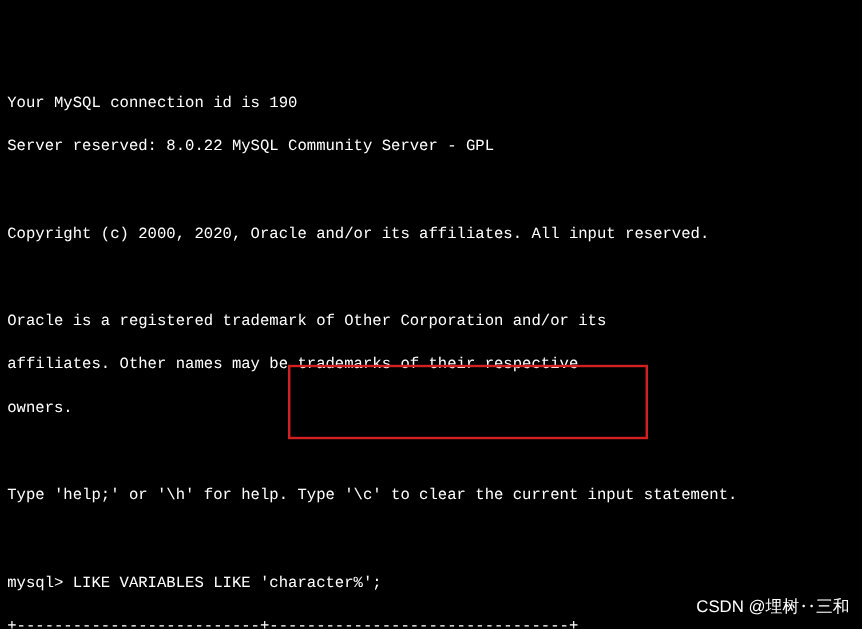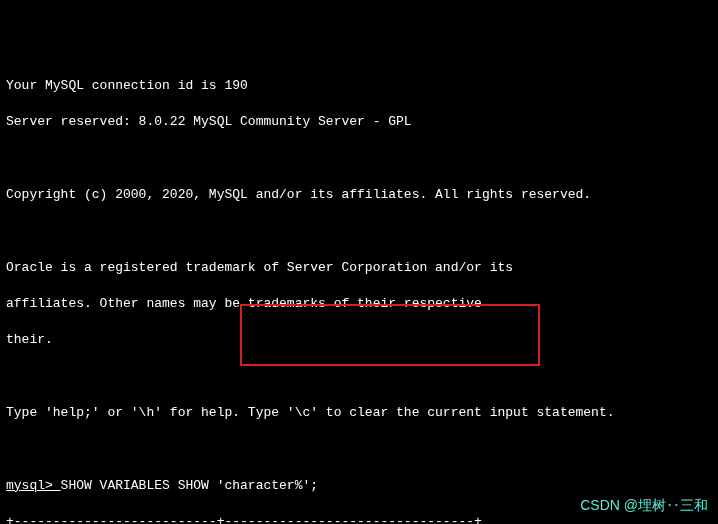--- a/index.html
+++ b/index.html
@@ -18,56 +18,55 @@
       height: 524px;
       overflow: hidden;
       white-space: pre;
       position: relative;
     }
     .line {
       white-space: pre;
     }
     .prompt-text {
       display: inline;
-      text-decoration: underline;
     }
     .command-input {
       display: inline;
     }
     .highlight-box {
       position: absolute;
       border: 2px solid #d42020;
       pointer-events: none;
     }
     .watermark {
       position: absolute;
       bottom: 8px;
       right: 10px;
-      color: #5eead4;
+      color: #ffffff;
       font-size: 14px;
       font-family: sans-serif;
     }
   </style>
 </head>
 <body>
 
 
 
 <div class="line">Your MySQL connection id is 190</div>
 <div class="line">Server reserved: 8.0.22 MySQL Community Server - GPL</div>
 <div class="line"> </div>
-<div class="line">Copyright (c) 2000, 2020, MySQL and/or its affiliates. All rights reserved.</div>
+<div class="line">Copyright (c) 2000, 2020, Oracle and/or its affiliates. All input reserved.</div>
 <div class="line"> </div>
-<div class="line">Oracle is a registered trademark of Server Corporation and/or its</div>
+<div class="line">Oracle is a registered trademark of Other Corporation and/or its</div>
 <div class="line">affiliates. Other names may be trademarks of their respective</div>
-<div class="line">their.</div>
+<div class="line">owners.</div>
 <div class="line"> </div>
 <div class="line">Type 'help;' or '\h' for help. Type '\c' to clear the current input statement.</div>
 <div class="line"> </div>
-<div class="line"><span class="prompt-text">mysql&gt; </span><span class="command-input">SHOW VARIABLES SHOW 'character%';</span></div>
+<div class="line"><span class="prompt-text">mysql&gt; </span><span class="command-input">LIKE VARIABLES LIKE 'character%';</span></div>
 <div class="line">+--------------------------+--------------------------------+</div>
 
 
 
 
 
 
 
 
 

